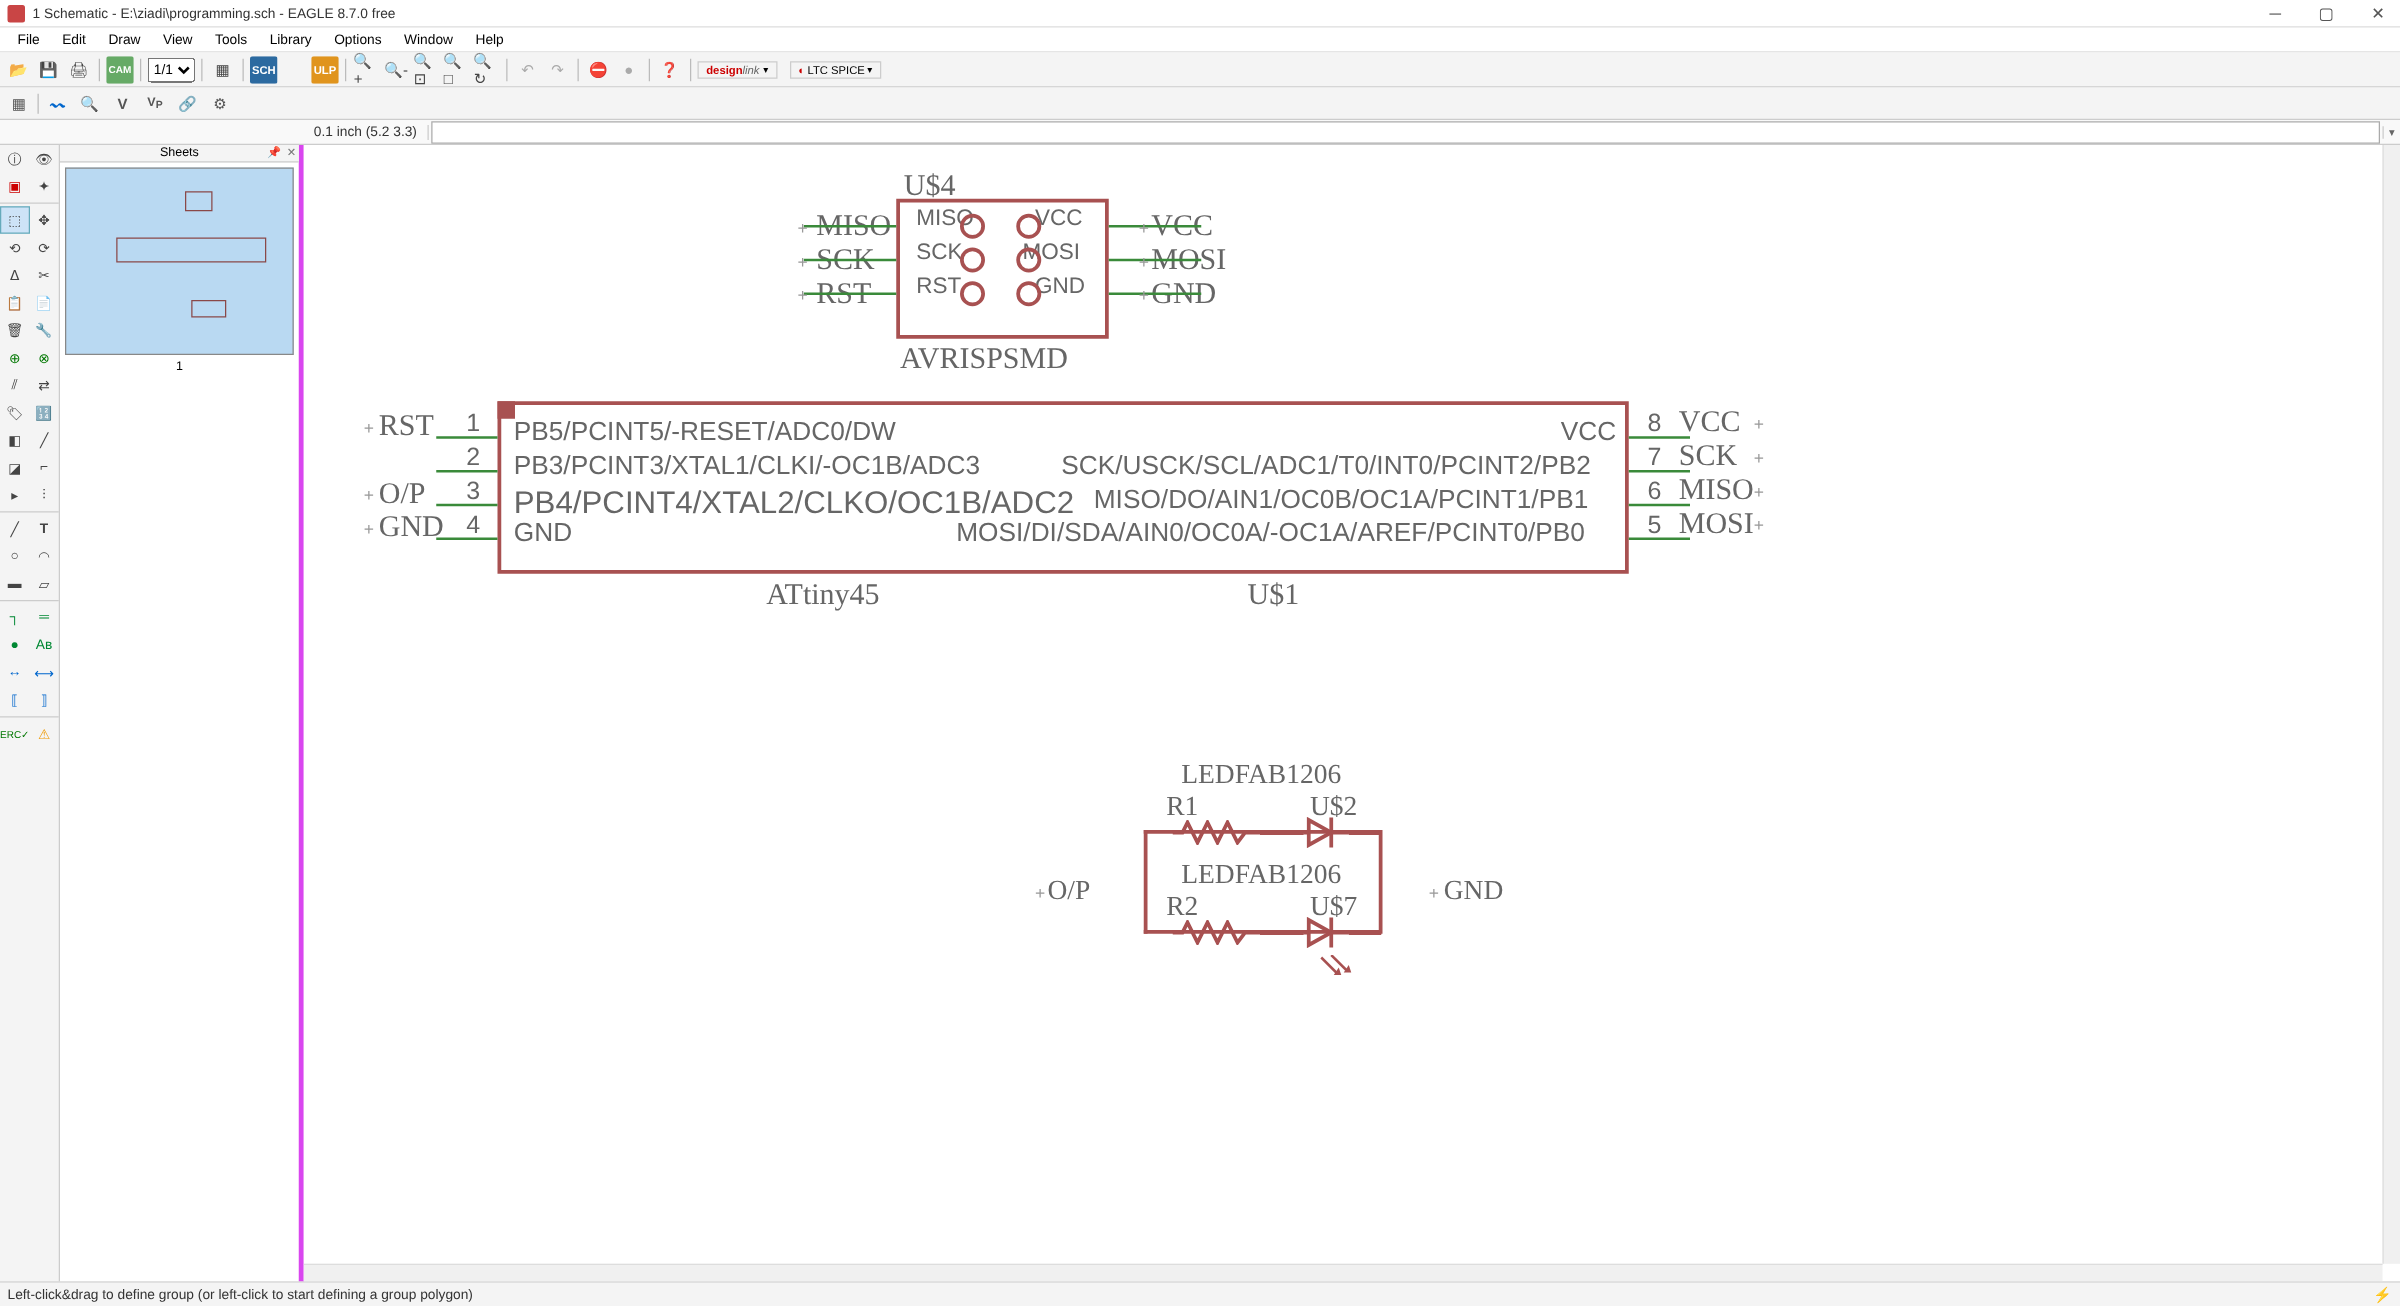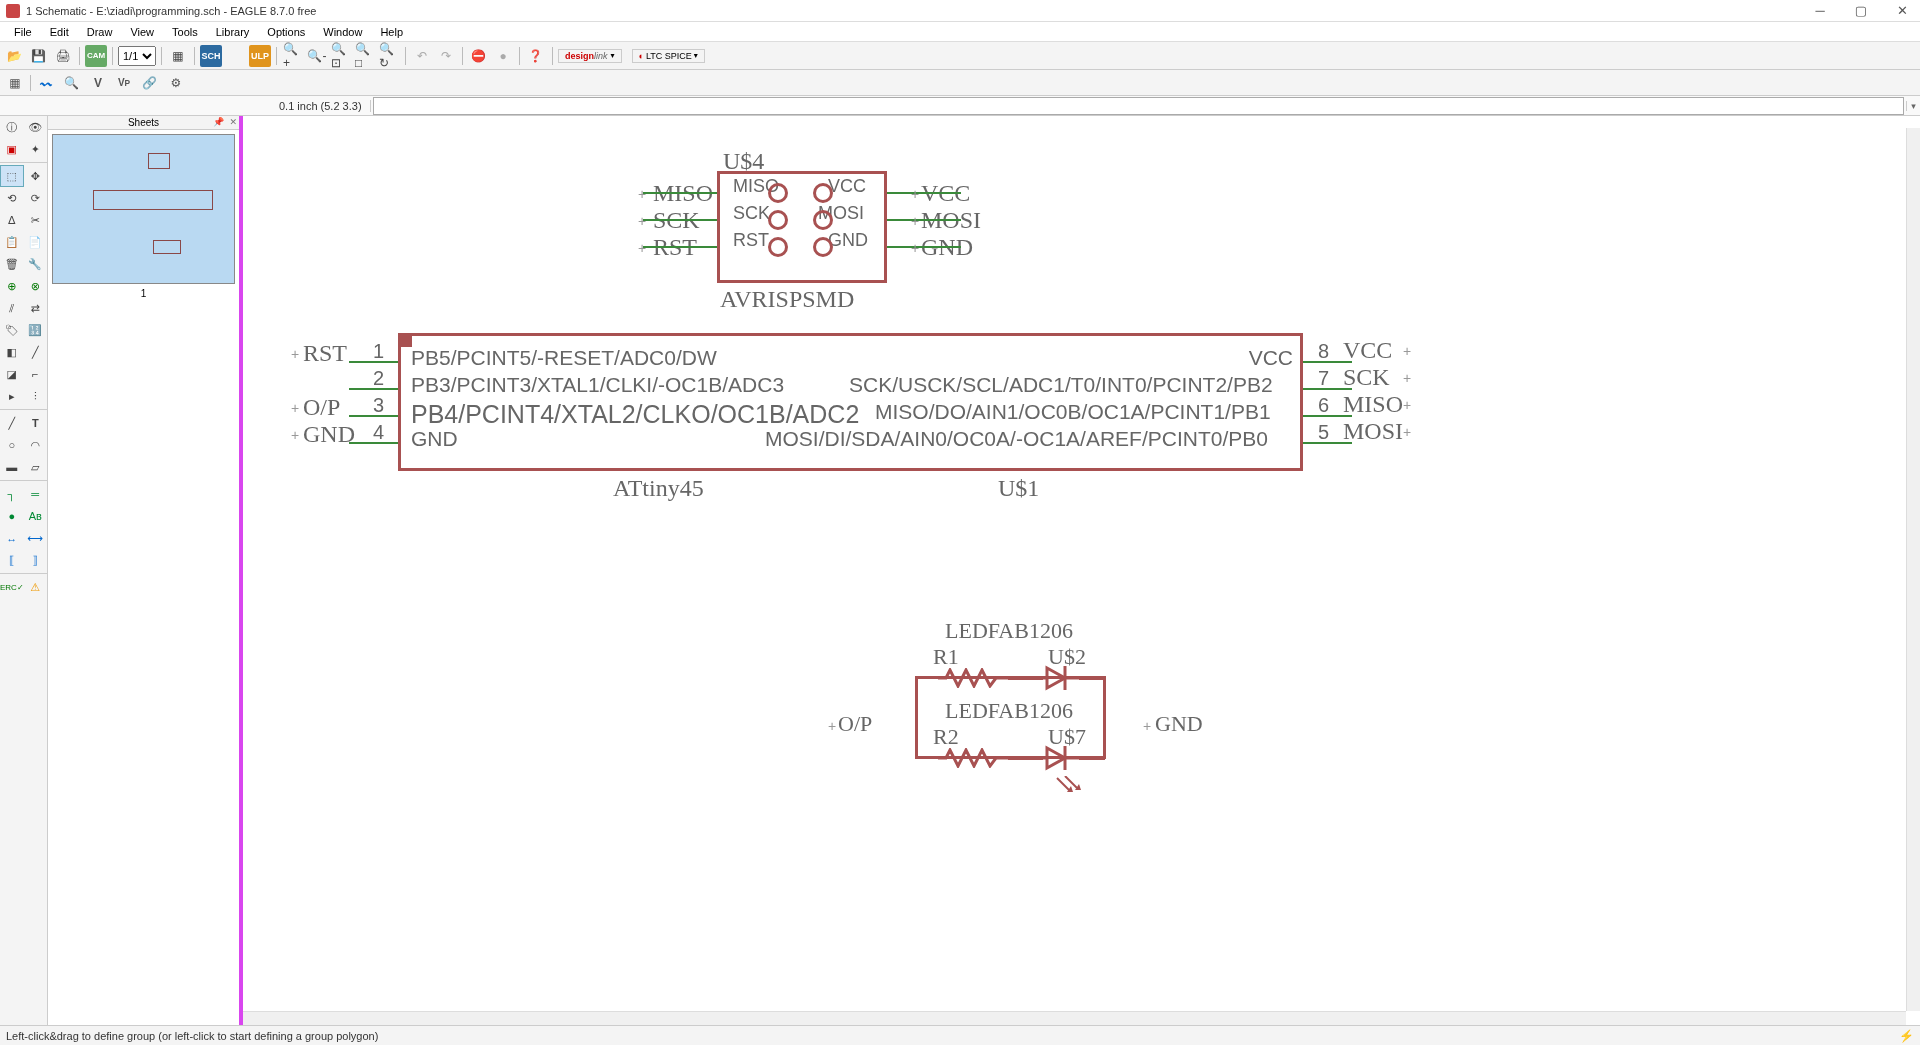--- a/index.html
+++ b/index.html
@@ -25,41 +25,41 @@
 .badge-ulp { background: #e0941d; margin-left: 25px; }
 .designlink { border: 1px solid #ccc; padding: 1px 6px; font-size: 9px; display:flex; align-items:center; }
 .designlink b{ color:#c00;} .designlink i{color:#666;}
 .ltspice { border: 1px solid #ccc; padding: 1px 6px; font-size: 9px; display:flex;align-items:center;gap:2px }
 .stop { color: #d11; font-size: 14px; }
 
 .toolbar2 { height: 26px; display: flex; align-items: center; padding: 0 4px; gap: 4px; border-bottom: 1px solid #ccc; background: #f4f4f4; }
 .toolbar2 .tbtn { width:22px; height:22px; display:flex;align-items:center;justify-content:center;font-size:12px;cursor:pointer; color:#555;}
 
 
-.cmdline { height: 20px; display: flex; align-items: center; font-size: 11px; border-bottom: 1px solid #ccc; background:#f9f9f9;padding-left:28px;}
+.cmdline { height: 20px; display: flex; align-items: center; font-size: 11px; border-bottom: 1px solid #ccc; background:#f9f9f9;}
 .cmdline .coord { padding: 0 8px; color: #333; border-right: 1px solid #ccc; white-space:nowrap; }
 .cmdline input { flex: 1; height: 18px; font-size: 11px; padding: 0 4px; border: 1px solid #aaa; margin: 0 2px; }
 .cmdline .dd { width: 14px; text-align:center; color:#666; font-size:9px; border-left:1px solid #ccc;}
 
 
 .main { display: flex; height: calc(100% - 22px - 20px - 28px - 26px - 20px - 20px); }
 .left-tools { width: 48px; background: #f4f4f4; border-right: 1px solid #ccc; display: flex; flex-direction: column; }
 .left-tools .row { display: flex; }
 .left-tools .tool { width: 24px; height: 22px; display: flex; align-items: center; justify-content: center; font-size: 11px; cursor: pointer; color: #444; }
 .left-tools .divider { height:1px; background:#ccc; margin: 2px 0;}
 
 .sheets-panel { width: 195px; border-right: 4px solid #d946ef; background: #fff; display: flex; flex-direction: column; }
 .sheets-panel .header { font-size: 10px; text-align: center; padding: 1px; border-bottom: 1px solid #ccc; background:#f4f4f4; position:relative;}
 .sheets-panel .header .pin{position:absolute;right:14px;top:1px;font-size:9px;color:#777;cursor:pointer;}
 .sheets-panel .header .x{position:absolute;right:2px;top:1px;font-size:9px;color:#777;cursor:pointer;}
 .sheets-panel .thumb { margin: 4px; border: 1px solid #888; background: #b9d9f2; height: 150px; position:relative; font-size:4px; color:#335; overflow:hidden;}
 .sheets-panel .thumb .mini{ position:absolute; border:1px solid #8a4848;}
 .sheets-panel .label { font-size: 10px; text-align: center; }
 
-.canvas-wrap { flex: 1; position: relative; background: #fff; overflow: hidden; margin-top: 12px; }
+.canvas-wrap { flex: 1; position: relative; background: #fff; overflow: hidden; }
 .scrollbar-v{ position:absolute; right:0; top:0; bottom:14px; width:14px; background:#f0f0f0; border-left:1px solid #ddd;}
 .scrollbar-h{ position:absolute; left:0; right:14px; bottom:0; height:14px; background:#f0f0f0; border-top:1px solid #ddd;}
 .canvas { position: absolute; inset: 0; }
 
 
 .net-label { position: absolute; font-size: 24px; color: #666; font-family: Georgia, serif;}
 .pin-num { position: absolute; font-size: 20px; color: #666; }
 .comp-box { position: absolute; border: 3px solid #a85151; }
 .comp-label { position: absolute; font-size: 20px; color: #666; white-space: nowrap; }
 .wire { position: absolute; background: #3a8a3a; }

